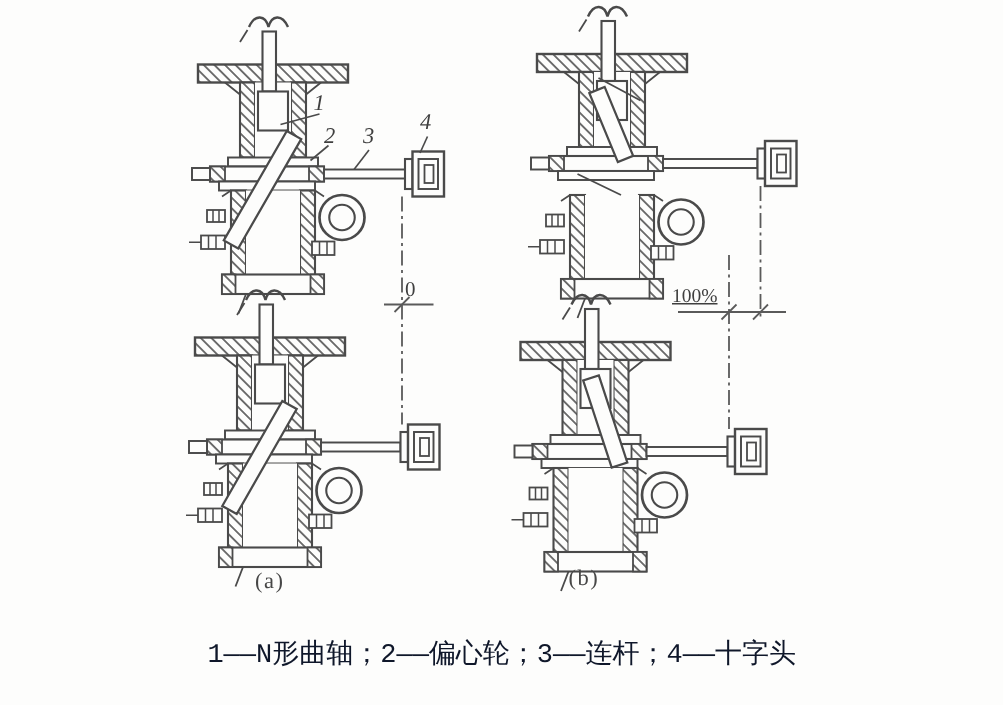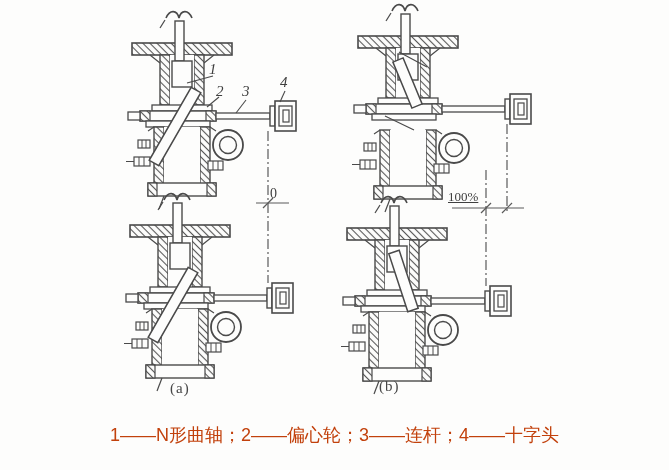--- a/index.html
+++ b/index.html
@@ -19,22 +19,22 @@
     white-space:nowrap;
   }
   .part-num{font-size:15px;font-style:italic;}
   .marker{font-size:14px;}
   .subfig{font-size:15px;letter-spacing:1px;color:#474747;}
   #caption{
     position:absolute;
     left:0;top:423px;width:669px;
     text-align:center;
     font-size:18px;
-    color:#c2410c;
-    font-family:Liberation Sans, sans-serif;
+    color:#0f172a;
+    font-family:Liberation Mono, monospace;
   }
 </style>
 </head>
 <body>
 
 <div id="canvas">
 
   <svg width="669" height="470" viewBox="0 0 669 470">
     <defs>
       <pattern id="h45" width="5" height="5" patternUnits="userSpaceOnUse" patternTransform="rotate(-45)">

